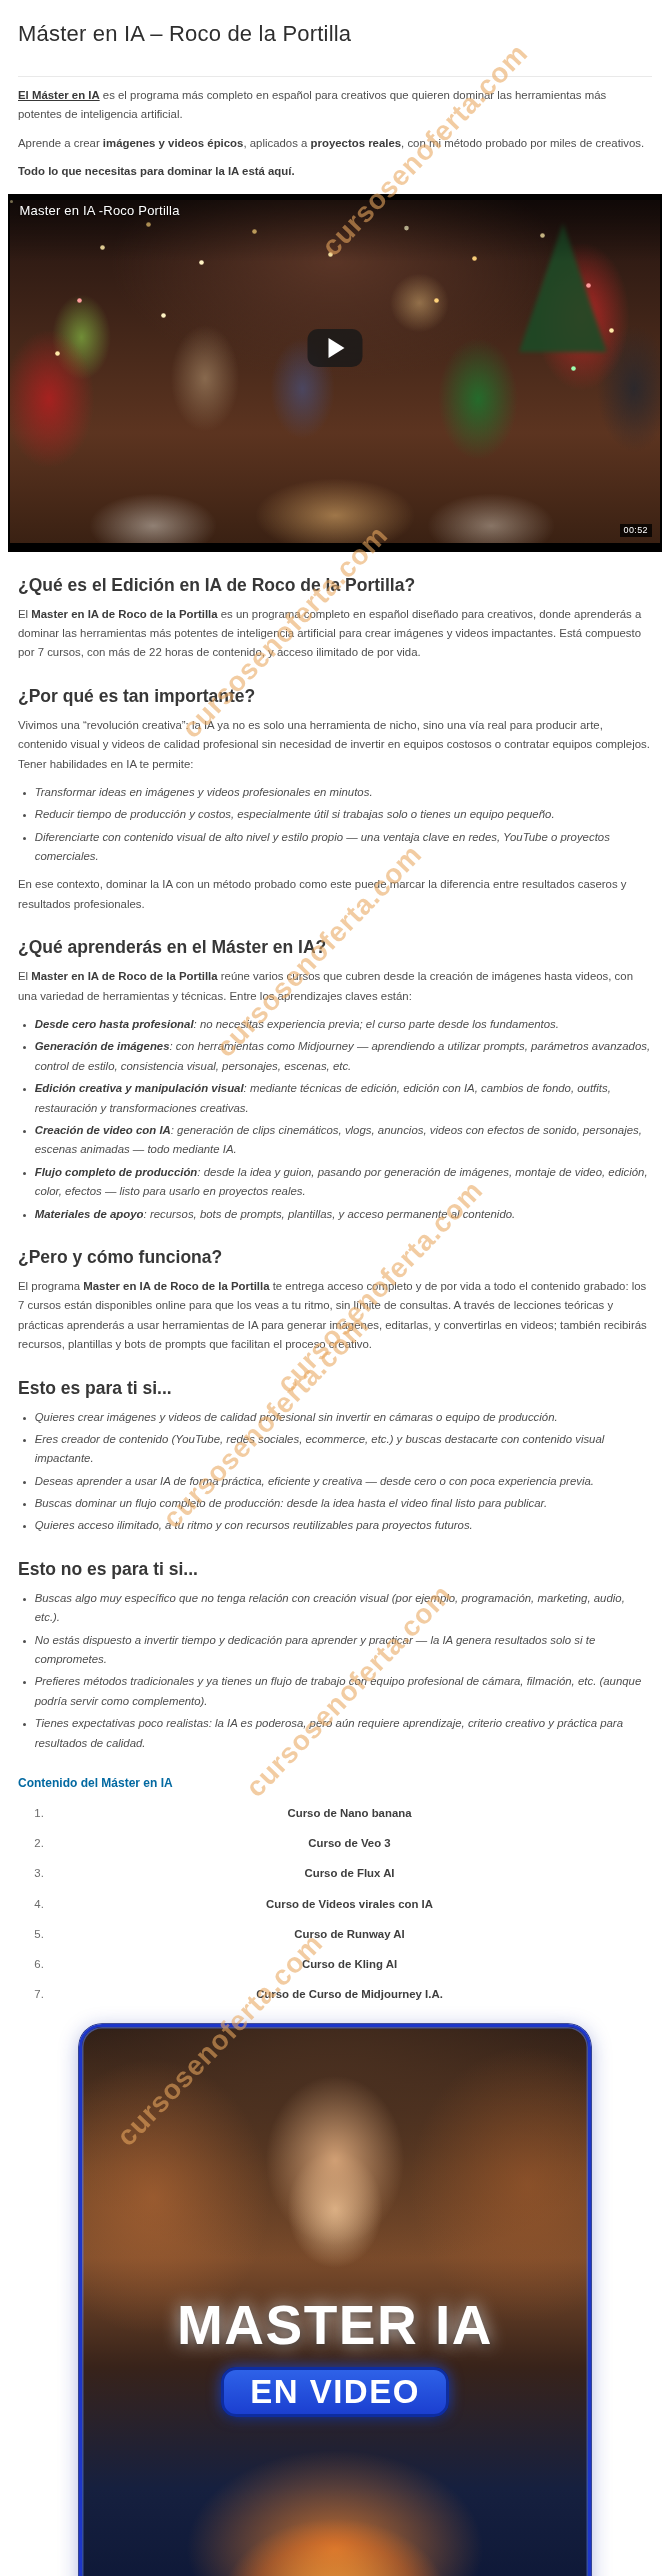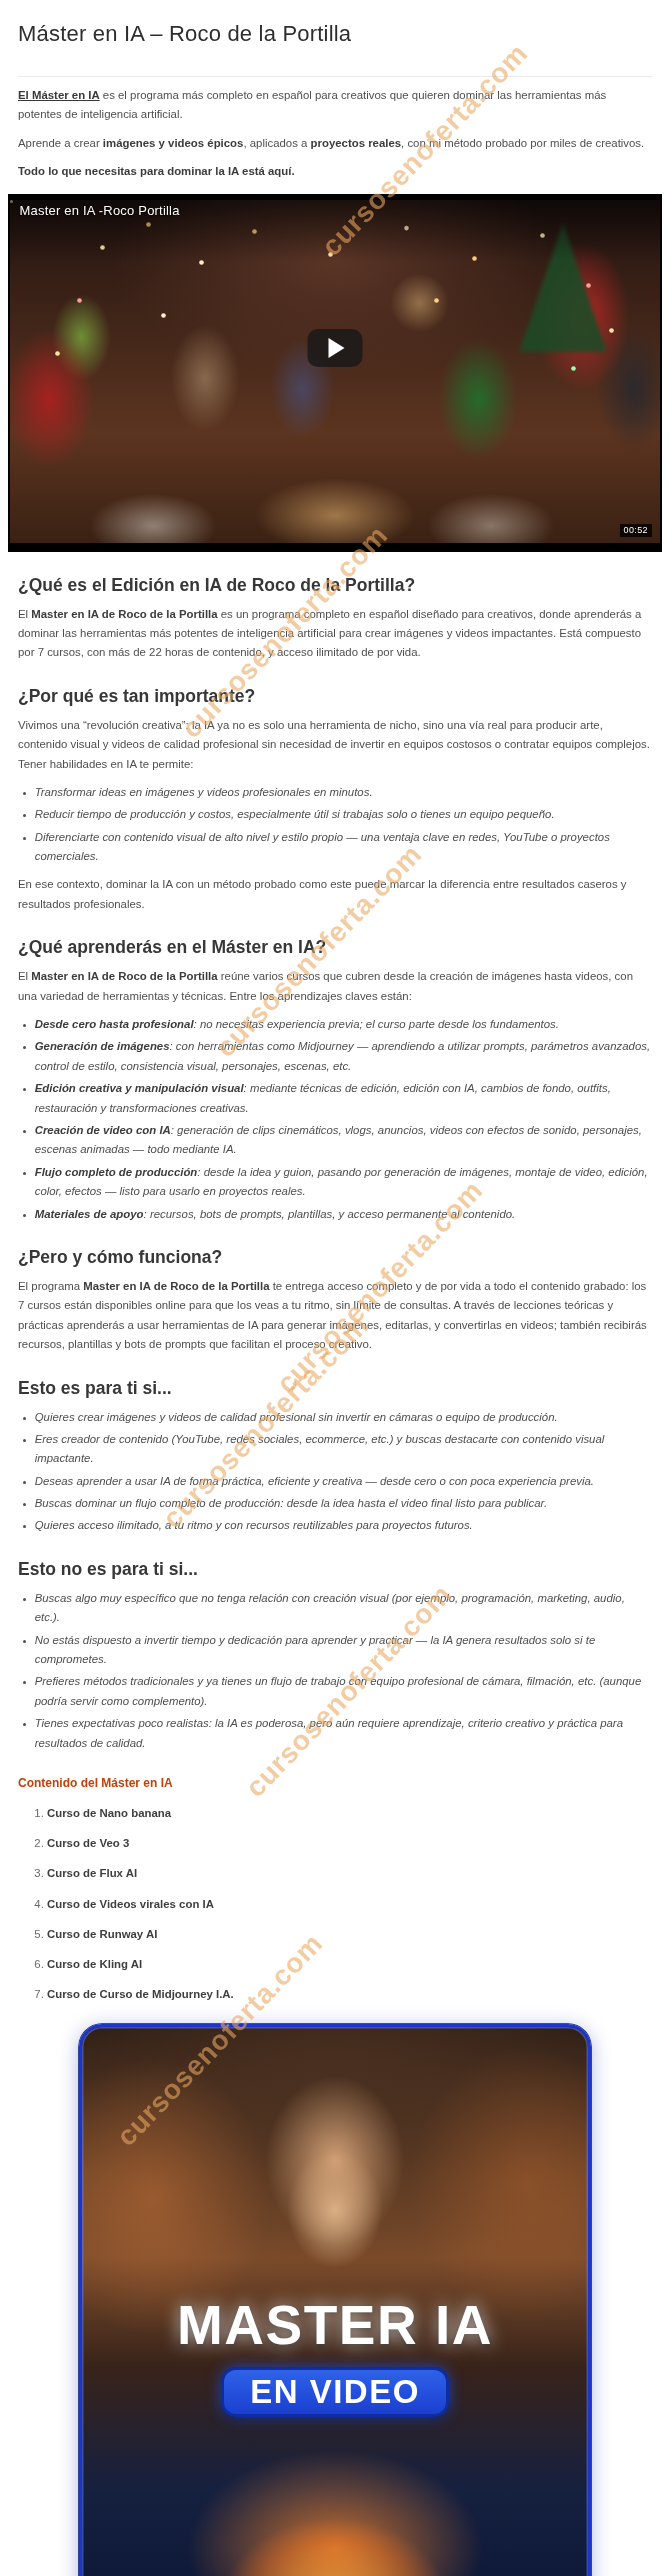--- a/index.html
+++ b/index.html
@@ -8,23 +8,23 @@
 
   
   h1{font-size:22px;font-weight:500;color:#2e2e2e;margin:21px 18px 0;padding-bottom:29px;border-bottom:0.8px solid #e9e9e9;letter-spacing:0.2px;}
   h2{font-size:17.5px;font-weight:700;color:#373737;margin:23px 18px 9px;}
   p{font-size:11.4px;line-height:1.7;margin:9px 18px;color:#4e4e4e;}
   p b,li b,strong{color:#3c3c3c;font-weight:700;}
   a.intro-link{color:#383838;font-weight:700;text-decoration:underline;cursor:pointer;}
   ul{margin:7.6px 18px 9px;padding-left:16.7px;font-style:italic;}
   ul li{font-size:11.4px;line-height:1.7;margin:3px 0;color:#4e4e4e;}
   ul li::marker{color:#4e4e4e;font-size:9px;}
-  .contents-title{font-weight:700;color:#c2410c;font-size:12px;margin-top:20px;}
+  .contents-title{font-weight:700;color:#0369a1;font-size:12px;margin-top:20px;}
   ol{margin:10.6px 18px;padding-left:29px;}
-  ol li{font-size:11.4px;line-height:1.6;margin-bottom:12px;font-weight:700;color:#3e3e3e;}
+  ol li{font-size:11.4px;line-height:1.6;margin-bottom:12px;font-weight:700;color:#3e3e3e;text-align:center;}
   ol li::marker{color:#6b6b6b;font-weight:400;}
 
   
   .wm{position:absolute;z-index:6;font-size:28px;font-weight:700;letter-spacing:0.8px;
       color:rgba(233,167,95,.58);white-space:nowrap;pointer-events:none;
       transform:translate(-50%,-50%) rotate(-46deg);}
 
   
   .video{position:relative;margin:12px 7.6px 0;height:358px;background:#000;overflow:hidden;}
   .video .scene{position:absolute;left:2.3px;right:2.3px;top:6px;bottom:9px;

